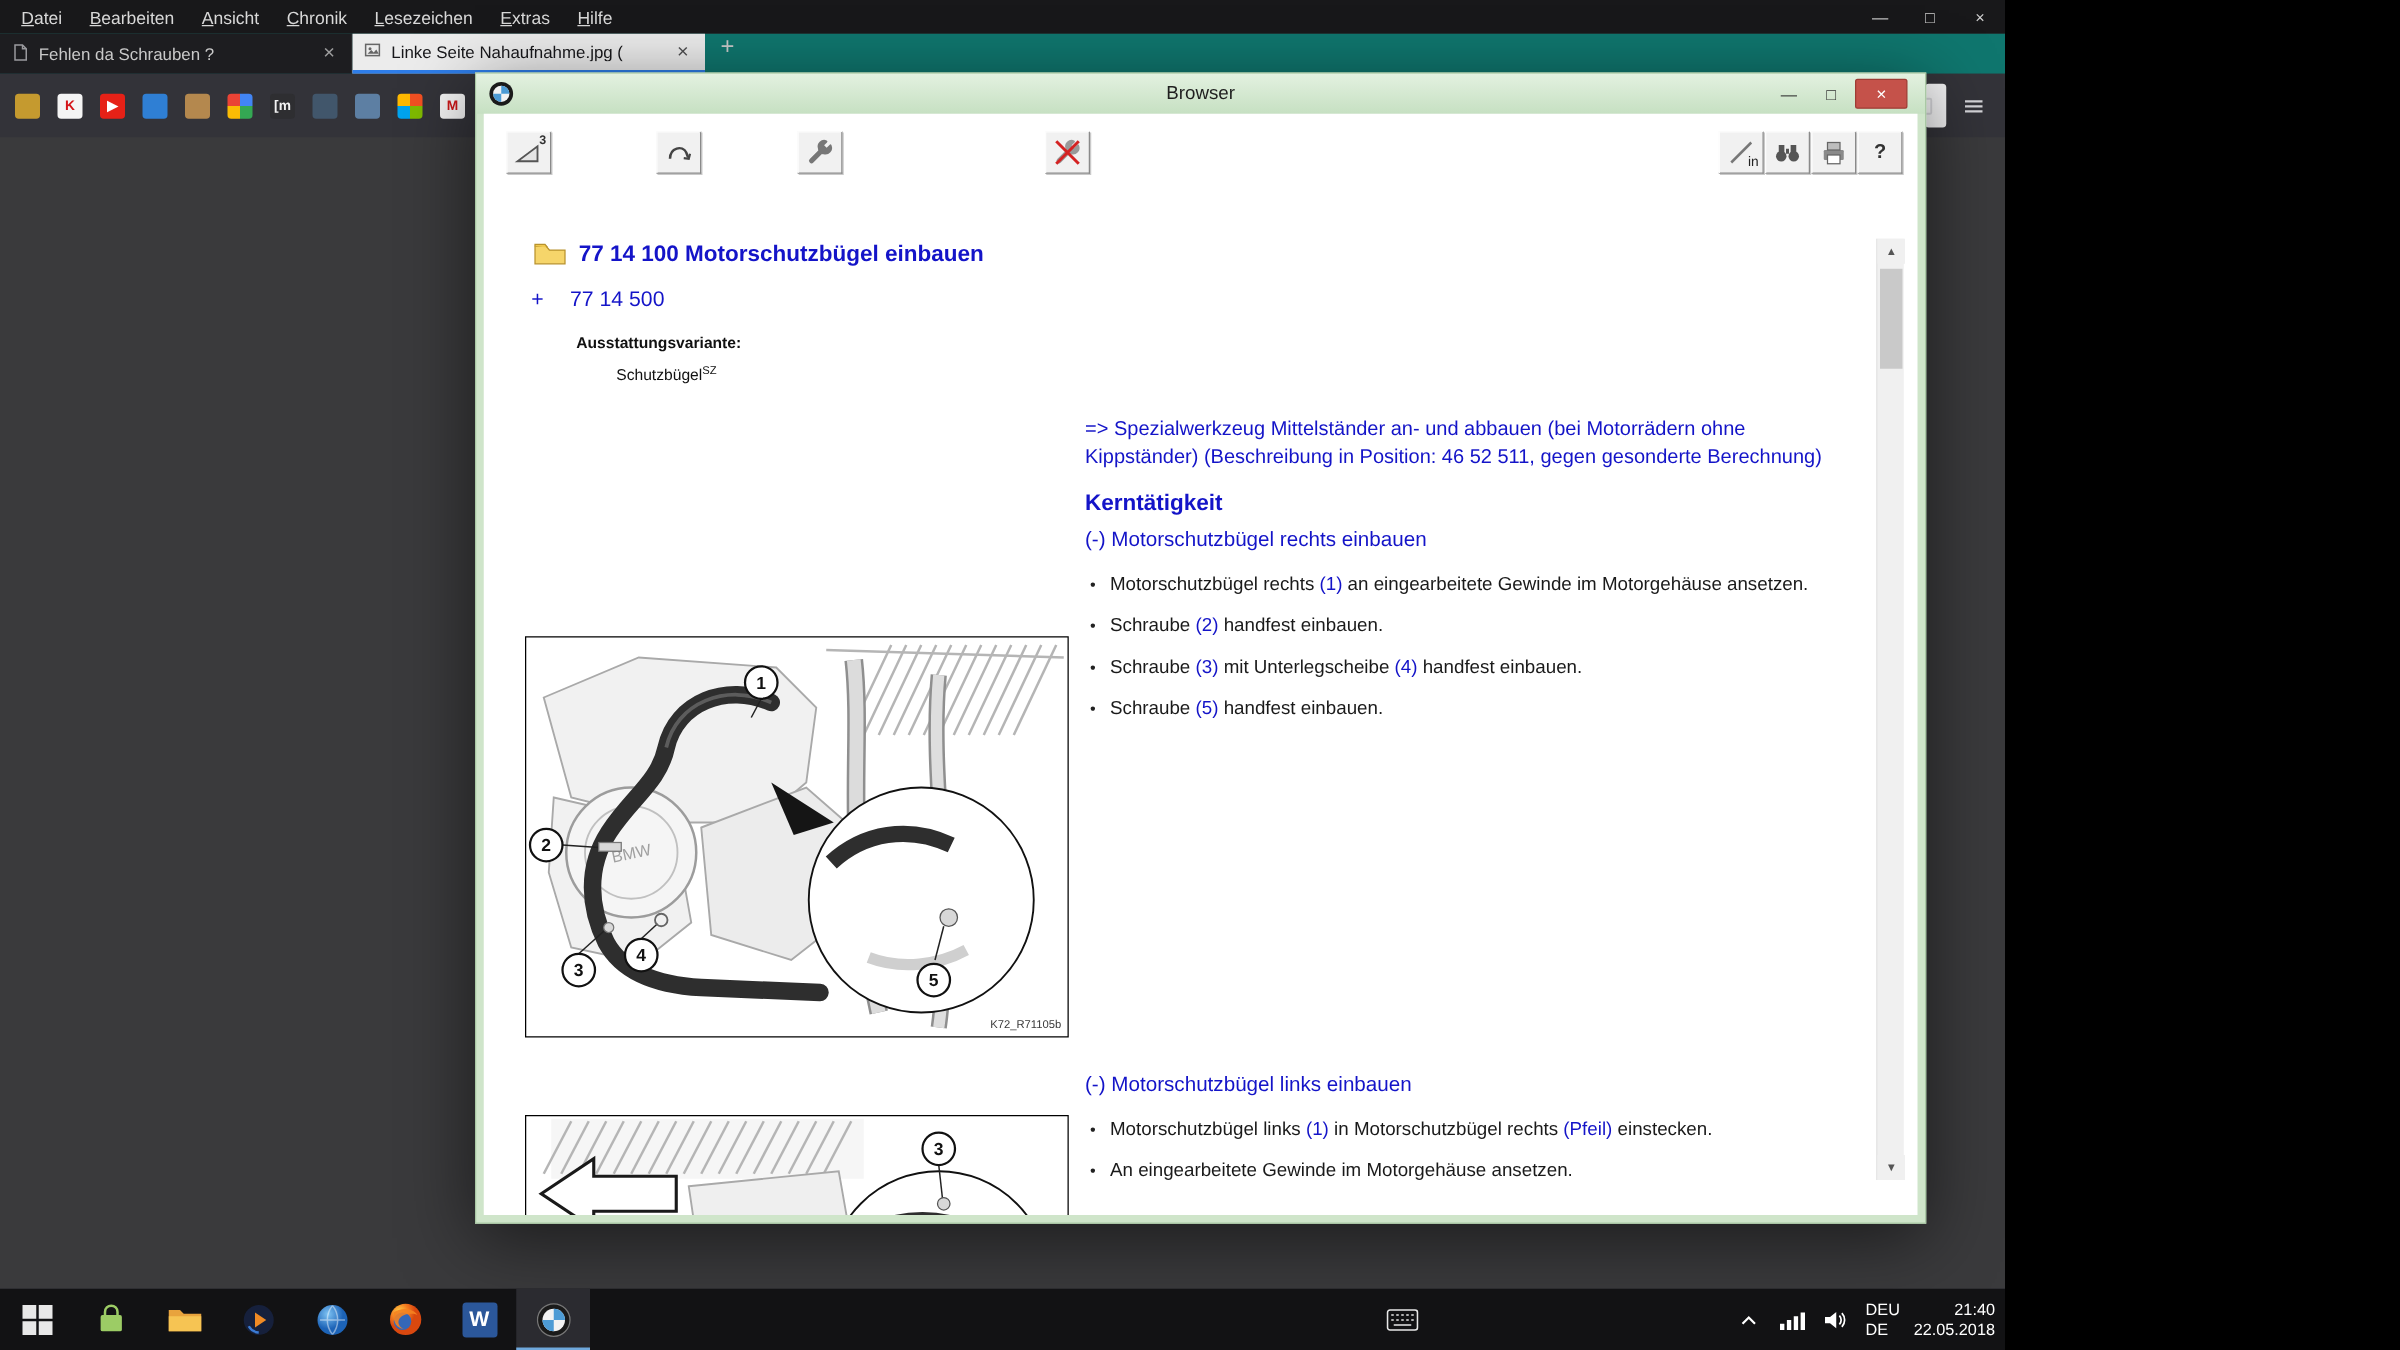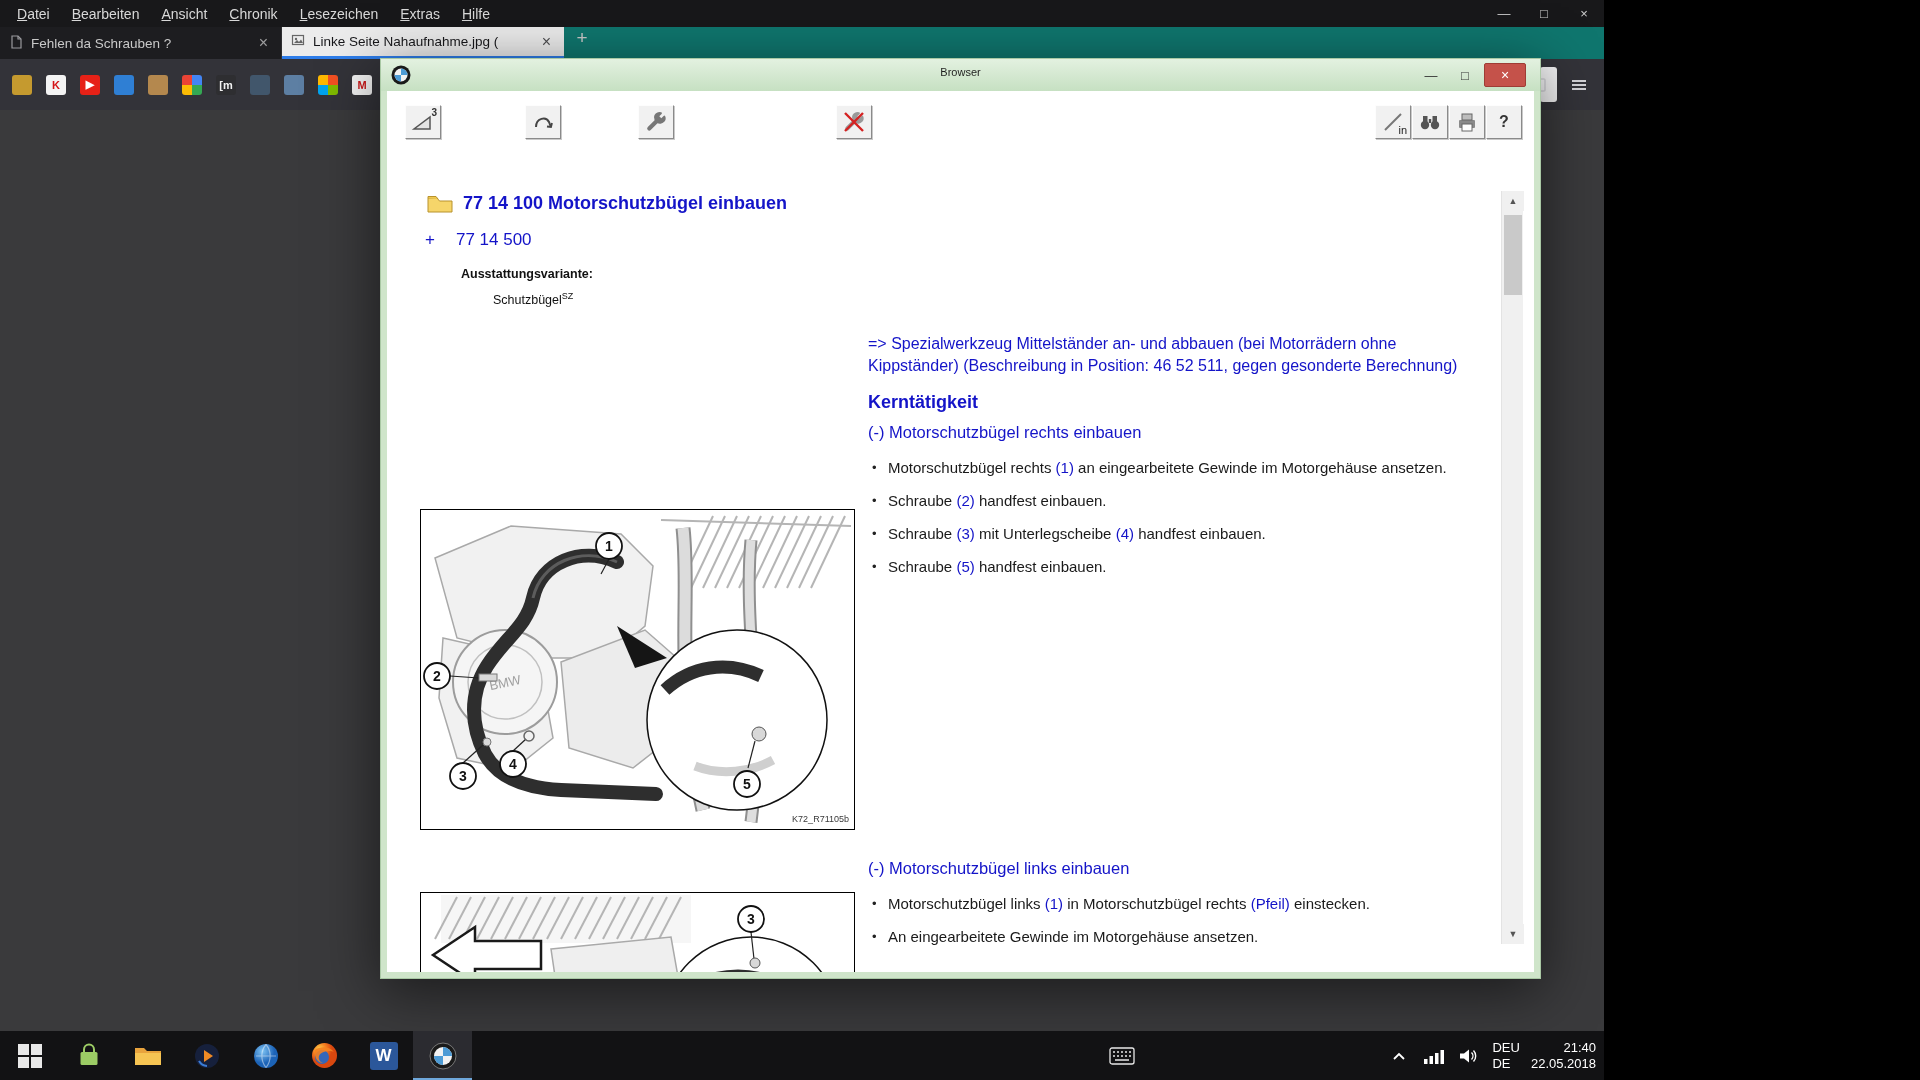--- a/index.html
+++ b/index.html
@@ -33,32 +33,32 @@
   .urlbar-stub{position:absolute;left:1540px;top:8px;width:17px;height:35px;background:#f3f3f4;border-radius:3px}
   .ff-actions{position:absolute;right:10px;top:0;height:51px;display:flex;align-items:center;gap:11px}
   .ff-action{width:30px;height:30px;display:flex;align-items:center;justify-content:center}
   .abp{width:24px;height:22px;background:#0f172a;border-radius:5px;color:#fff;font-size:13px;font-weight:bold;display:flex;align-items:center;justify-content:center;letter-spacing:.3px}
   #ff-content{position:absolute;left:0;top:110px;width:100%;height:921px;background:#3a3a3c}
 
   
   #app{position:absolute;left:380px;top:58px;width:1161px;height:921px;background:var(--window-green);border:1px solid var(--window-green-border);box-shadow:0 12px 55px rgba(0,0,0,.55);z-index:10}
   .app-titlebar{position:absolute;left:0;top:0;width:100%;height:32px;background:linear-gradient(#e3f1e0,#c6e0c2)}
   .bmw-logo{position:absolute;left:10px;top:6px}
-  .app-title{position:absolute;left:0;right:0;top:7px;text-align:center;font-size:11px;color:#1f1f1f}
+  .app-title{position:absolute;left:0;right:0;top:7px;text-align:center;font-size:15px;color:#1f1f1f}
   .app-controls{position:absolute;right:14px;top:4px;display:flex;align-items:center;gap:4px}
   .app-min,.app-max{width:30px;height:24px;display:flex;align-items:center;justify-content:center;color:#333;font-size:13px}
   .app-close{width:42px;height:24px;background:var(--close-red);border:1px solid #9e3c35;border-radius:2px;color:#fff;display:flex;align-items:center;justify-content:center;font-size:14px}
   .app-content{position:absolute;left:6px;top:32px;right:6px;bottom:6px;background:#fff;overflow:hidden}
 
   .tbtn{position:absolute;top:14px;width:36px;height:34px;background:#f1f1f1;border:1px solid;border-color:#fdfdfd #8a8a8a #8a8a8a #fdfdfd;box-shadow:1px 1px 0 #c9c9c9;display:flex;align-items:center;justify-content:center}
   .tbtn .badge{position:absolute;top:1px;right:3px;font-size:10px;color:#333;font-weight:bold}
   .tbtn .units{position:absolute;bottom:2px;right:3px;font-size:11px;color:#222}
   .tbtn .qmark{font-size:16px;font-weight:bold;color:#333}
 
-  .doc-title-row{position:absolute;left:40px;top:102px;display:flex;align-items:flex-end;gap:10px}
+  .doc-title-row{position:absolute;left:40px;top:102px;display:flex;align-items:flex-start;gap:10px}
   .doc-title{font-size:18px;font-weight:bold;color:var(--doc-blue);white-space:nowrap}
   .doc-sub-row{position:absolute;left:38px;top:139px;display:flex;gap:21px;align-items:center}
   .plus-glyph{font-size:17px;color:var(--doc-blue)}
   .doc-sub{font-size:17px;color:var(--doc-blue)}
   .variant-label{position:absolute;left:74px;top:176px;font-size:12.5px;font-weight:bold;color:#111}
   .variant-value{position:absolute;left:106px;top:200px;font-size:12.5px;color:#111}
   .variant-value sup{font-size:9px}
 
   .right-col{position:absolute;left:481px;top:242px;width:604px}
   .links-col{position:absolute;left:481px;top:768px;width:604px}

